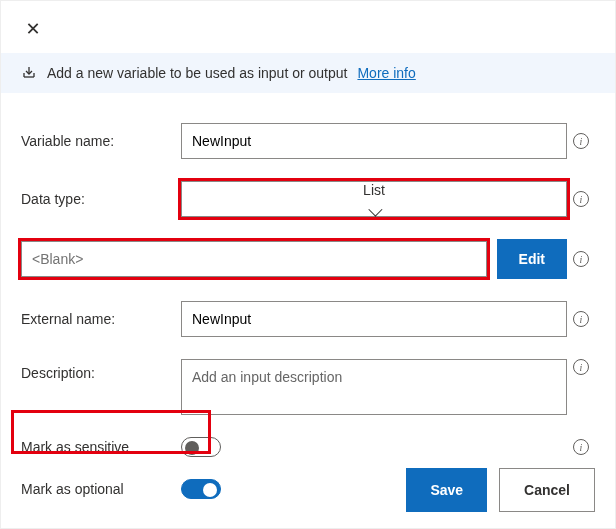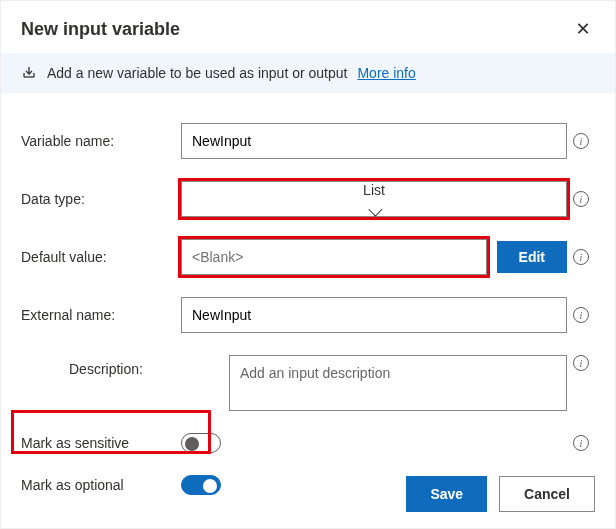--- a/index.html
+++ b/index.html
@@ -22,21 +22,21 @@
   .info-bar {
     background: #f1f6fd;
     display: flex; align-items: center; gap: 10px;
     padding: 12px 20px;
     font-size: 14px;
   }
   .info-bar .link { color: #0f6cbd; cursor: pointer; text-decoration: underline; }
   .form { padding: 30px 20px 10px 20px; }
   .row { display: flex; align-items: center; margin-bottom: 22px; }
   .row.tall { align-items: flex-start; }
-  .row.tall .label { padding-top: 6px; margin-left: 48px; }
+  .row.tall .label { padding-top: 6px; }
   .label { width: 160px; min-width: 160px; color: #323130; }
   .control { flex: 1; display: flex; align-items: center; gap: 10px; }
   .input-text, .select, .value-box, .textarea {
     width: 100%; border: 1px solid #8a8886; height: 36px;
     padding: 0 10px; font-size: 14px; font-family: inherit; background: #fff;
   }
   .select { display: flex; align-items: center; justify-content: space-between; cursor: pointer; flex-direction: column; }
   .value-box { display: flex; align-items: center; color: #737373; }
   .textarea { height: 56px; padding: 8px 10px; line-height: 1.3; color: #666; }
   .placeholder { color: #666; }
@@ -44,51 +44,50 @@
   .info-circle {
     width: 16px; height: 16px; border: 1px solid #605e5c; border-radius: 50%;
     color: #605e5c; font-size: 10px; display: flex; align-items: center; justify-content: center; cursor: pointer;
     font-family: Georgia, serif; font-style: italic;
   }
   .chevron {
     width: 10px; height: 10px; border-right: 1.5px solid #323130; border-bottom: 1.5px solid #323130;
     transform: rotate(45deg) translateY(-2px);
   }
   .edit-btn {
-    background: #0f6cbd; color: #fff; border: none; height: 32px; padding: 0 22px;
+    background: #0f6cbd; color: #fff; border: none; height: 40px; padding: 0 22px;
     font-size: 14px; font-weight: 600; cursor: pointer;
   }
   .toggle { width: 40px; height: 20px; border-radius: 10px; position: relative; cursor: pointer; }
   .toggle .knob { width: 14px; height: 14px; border-radius: 50%; position: absolute; top: 3px; }
   .toggle.off { border: 1px solid #605e5c; background: #fff; }
   .toggle.off .knob { left: 3px; background: #605e5c; }
   .toggle.on { background: #0f6cbd; border: 1px solid #0f6cbd; }
   .toggle.on .knob { right: 3px; background: #fff; }
   .hl-red { outline: 3px solid #e3000f; outline-offset: 0; }
   .hl-wrap-red {
     position: absolute; border: 3px solid #e3000f; pointer-events: none;
   }
   .footer {
     position: absolute; bottom: 0; left: 0; right: 0;
     display: flex; justify-content: flex-end; gap: 12px;
     padding: 14px 20px 16px 20px;
   }
-  .btn { height: 36px; padding: 0 24px; font-size: 14px; font-weight: 600; cursor: pointer; font-family: inherit; }
+  .btn { height: 44px; padding: 0 24px; font-size: 14px; font-weight: 600; cursor: pointer; font-family: inherit; }
   .btn.primary { background: #0f6cbd; color: #fff; border: none; }
   .btn.secondary { background: #fff; color: #323130; border: 1px solid #8a8886; }
   .dl-icon { width: 16px; height: 16px; }
   .dl-icon svg { display: block; }
 </style>
 </head>
 <body>
 
 <div class="dialog">
 
   <div class="header">
-    <div class="title">New input variable</div>
     <button class="close-btn">
       <span>✕</span>
     </button>
   </div>
 
   <div class="info-bar">
     <span class="dl-icon">
       <svg viewBox="0 0 16 16" fill="none" stroke="#323130" stroke-width="1.3">
         <path d="M8 2 V9"></path>
           <path d="M5 6 L8 9 L11 6"></path>
@@ -120,21 +119,20 @@
           <span>List</span>
           <span class="chevron"></span>
         </div>
       </div>
       <div class="help">
           <div class="info-circle">i</div>
         </div>
     </div>
 
     <div class="row">
-      <div class="label">Default value:</div>
       <div class="control">
         <div class="value-box hl-red">
           <span>&lt;Blank&gt;</span>
         </div>
         <button class="edit-btn">Edit</button>
       </div>
       <div class="help">
           <div class="info-circle">i</div>
         </div>
     </div>

